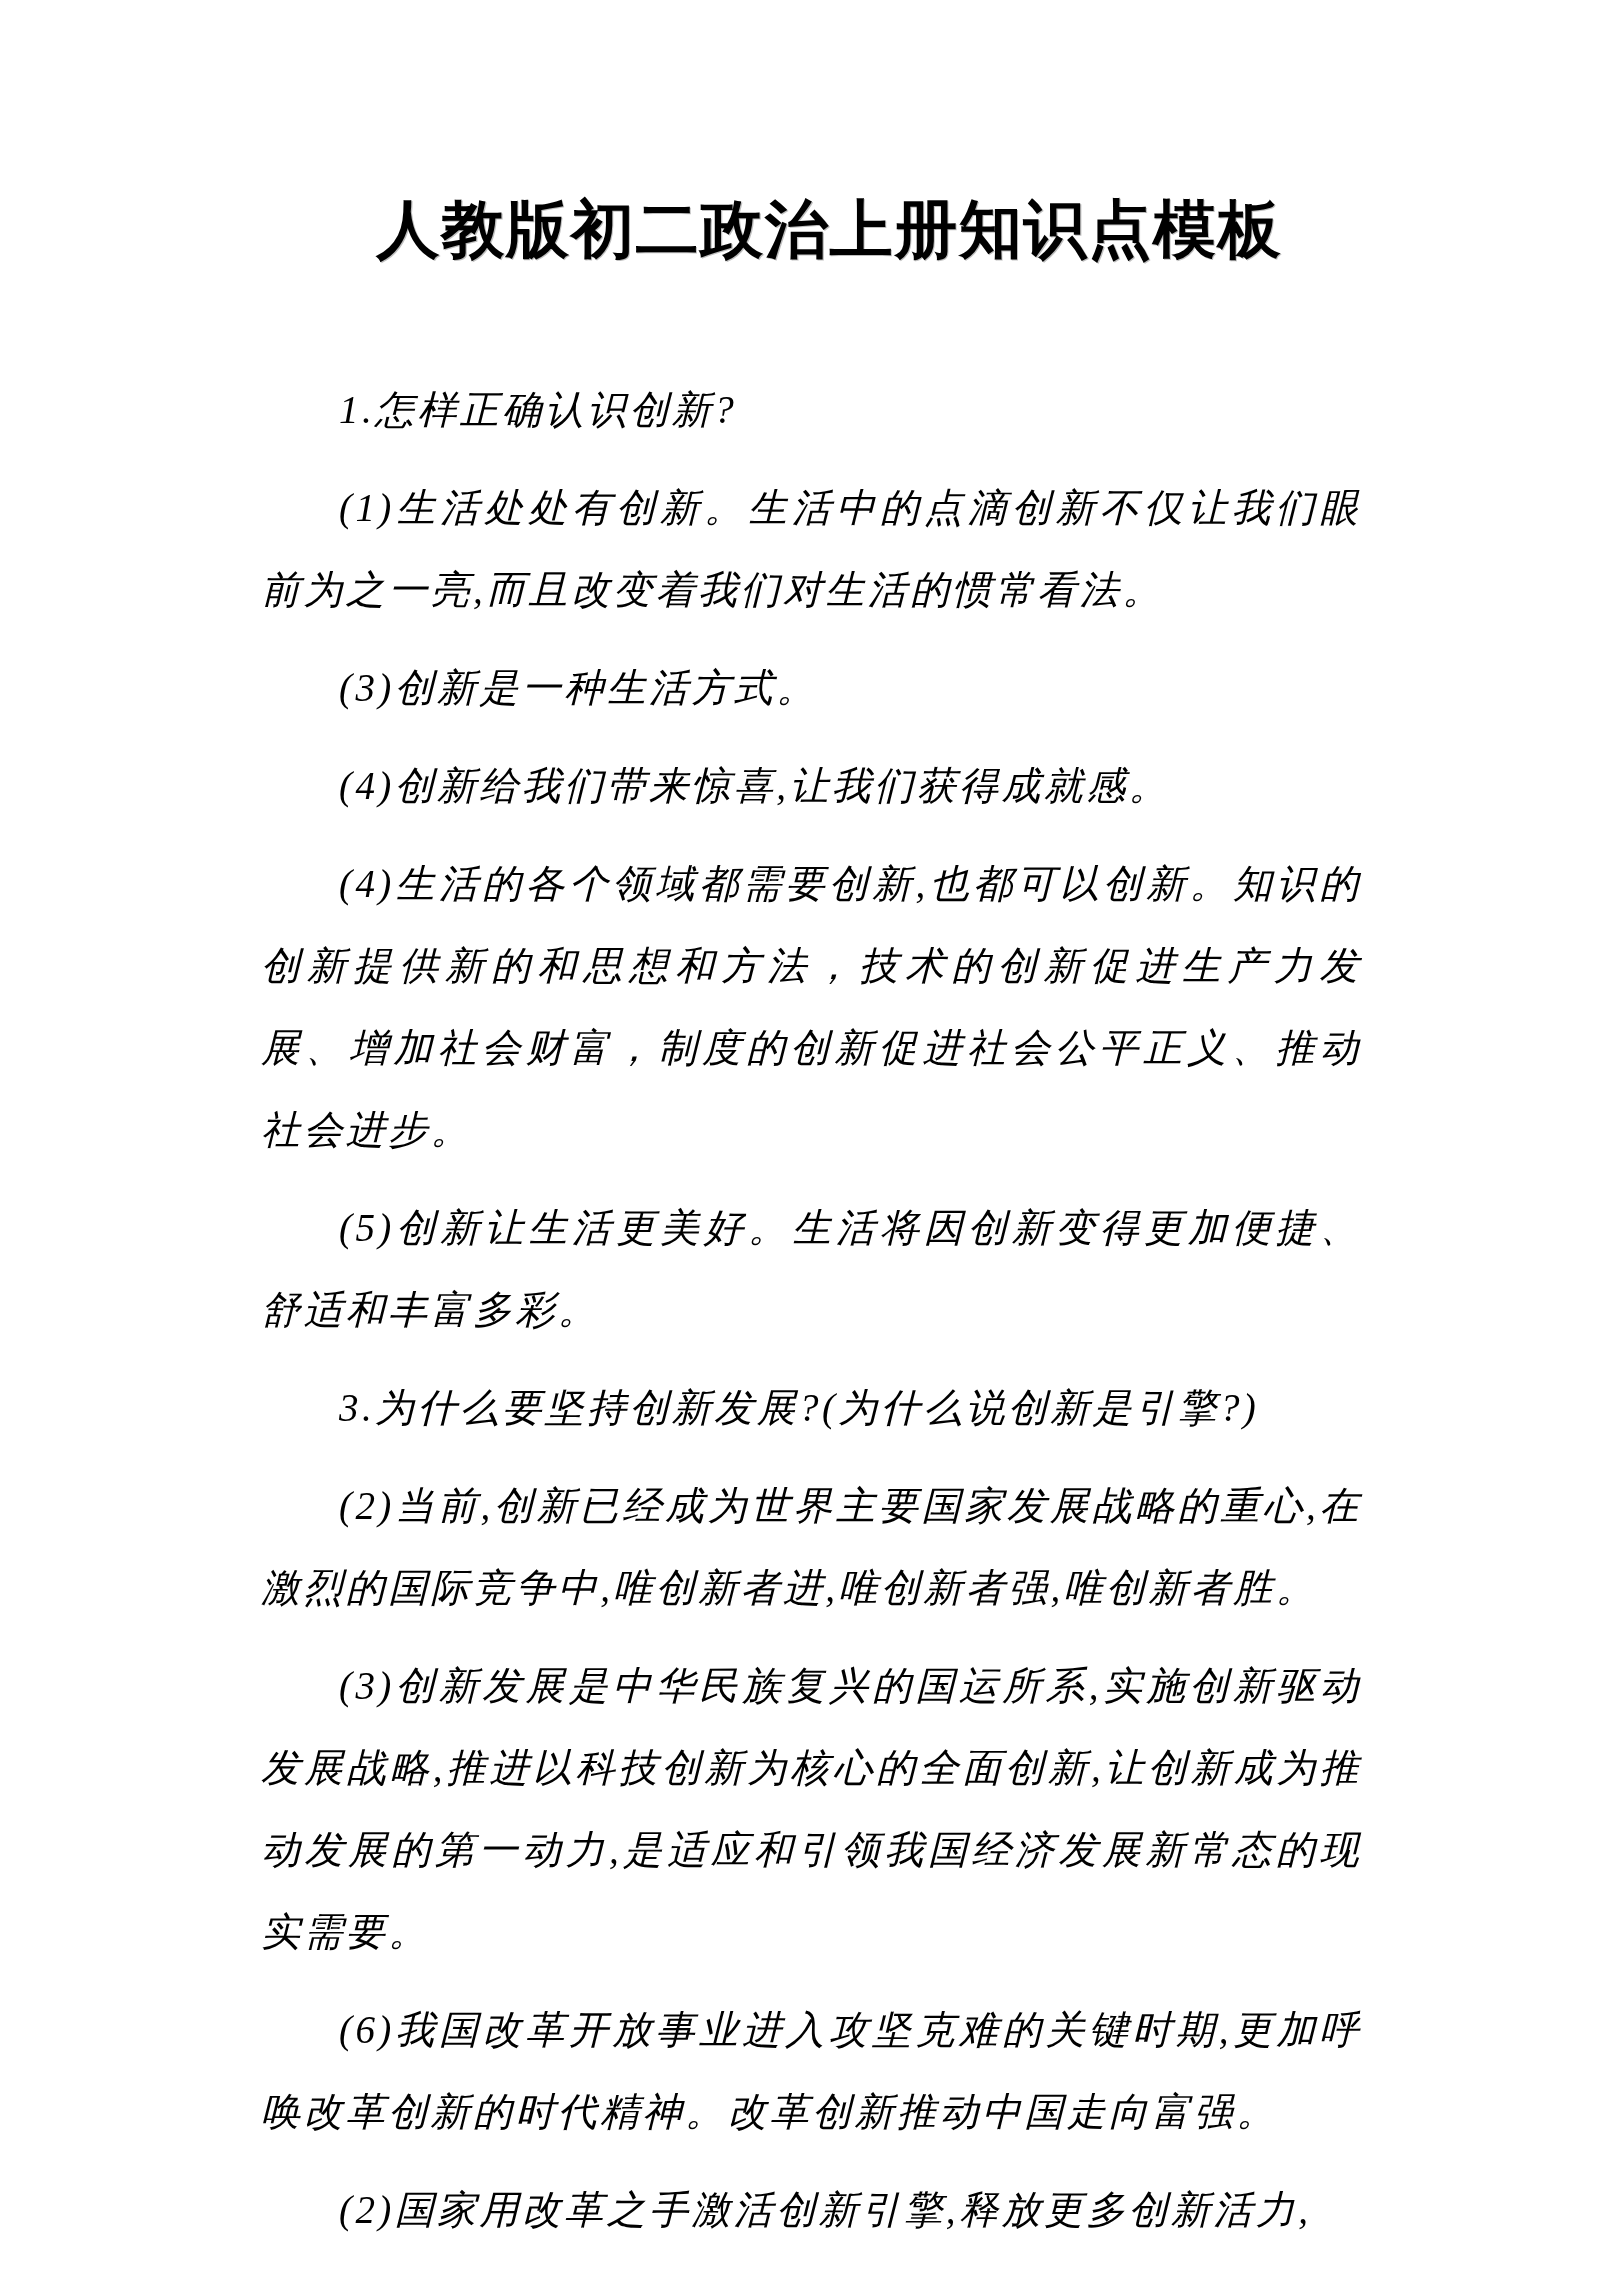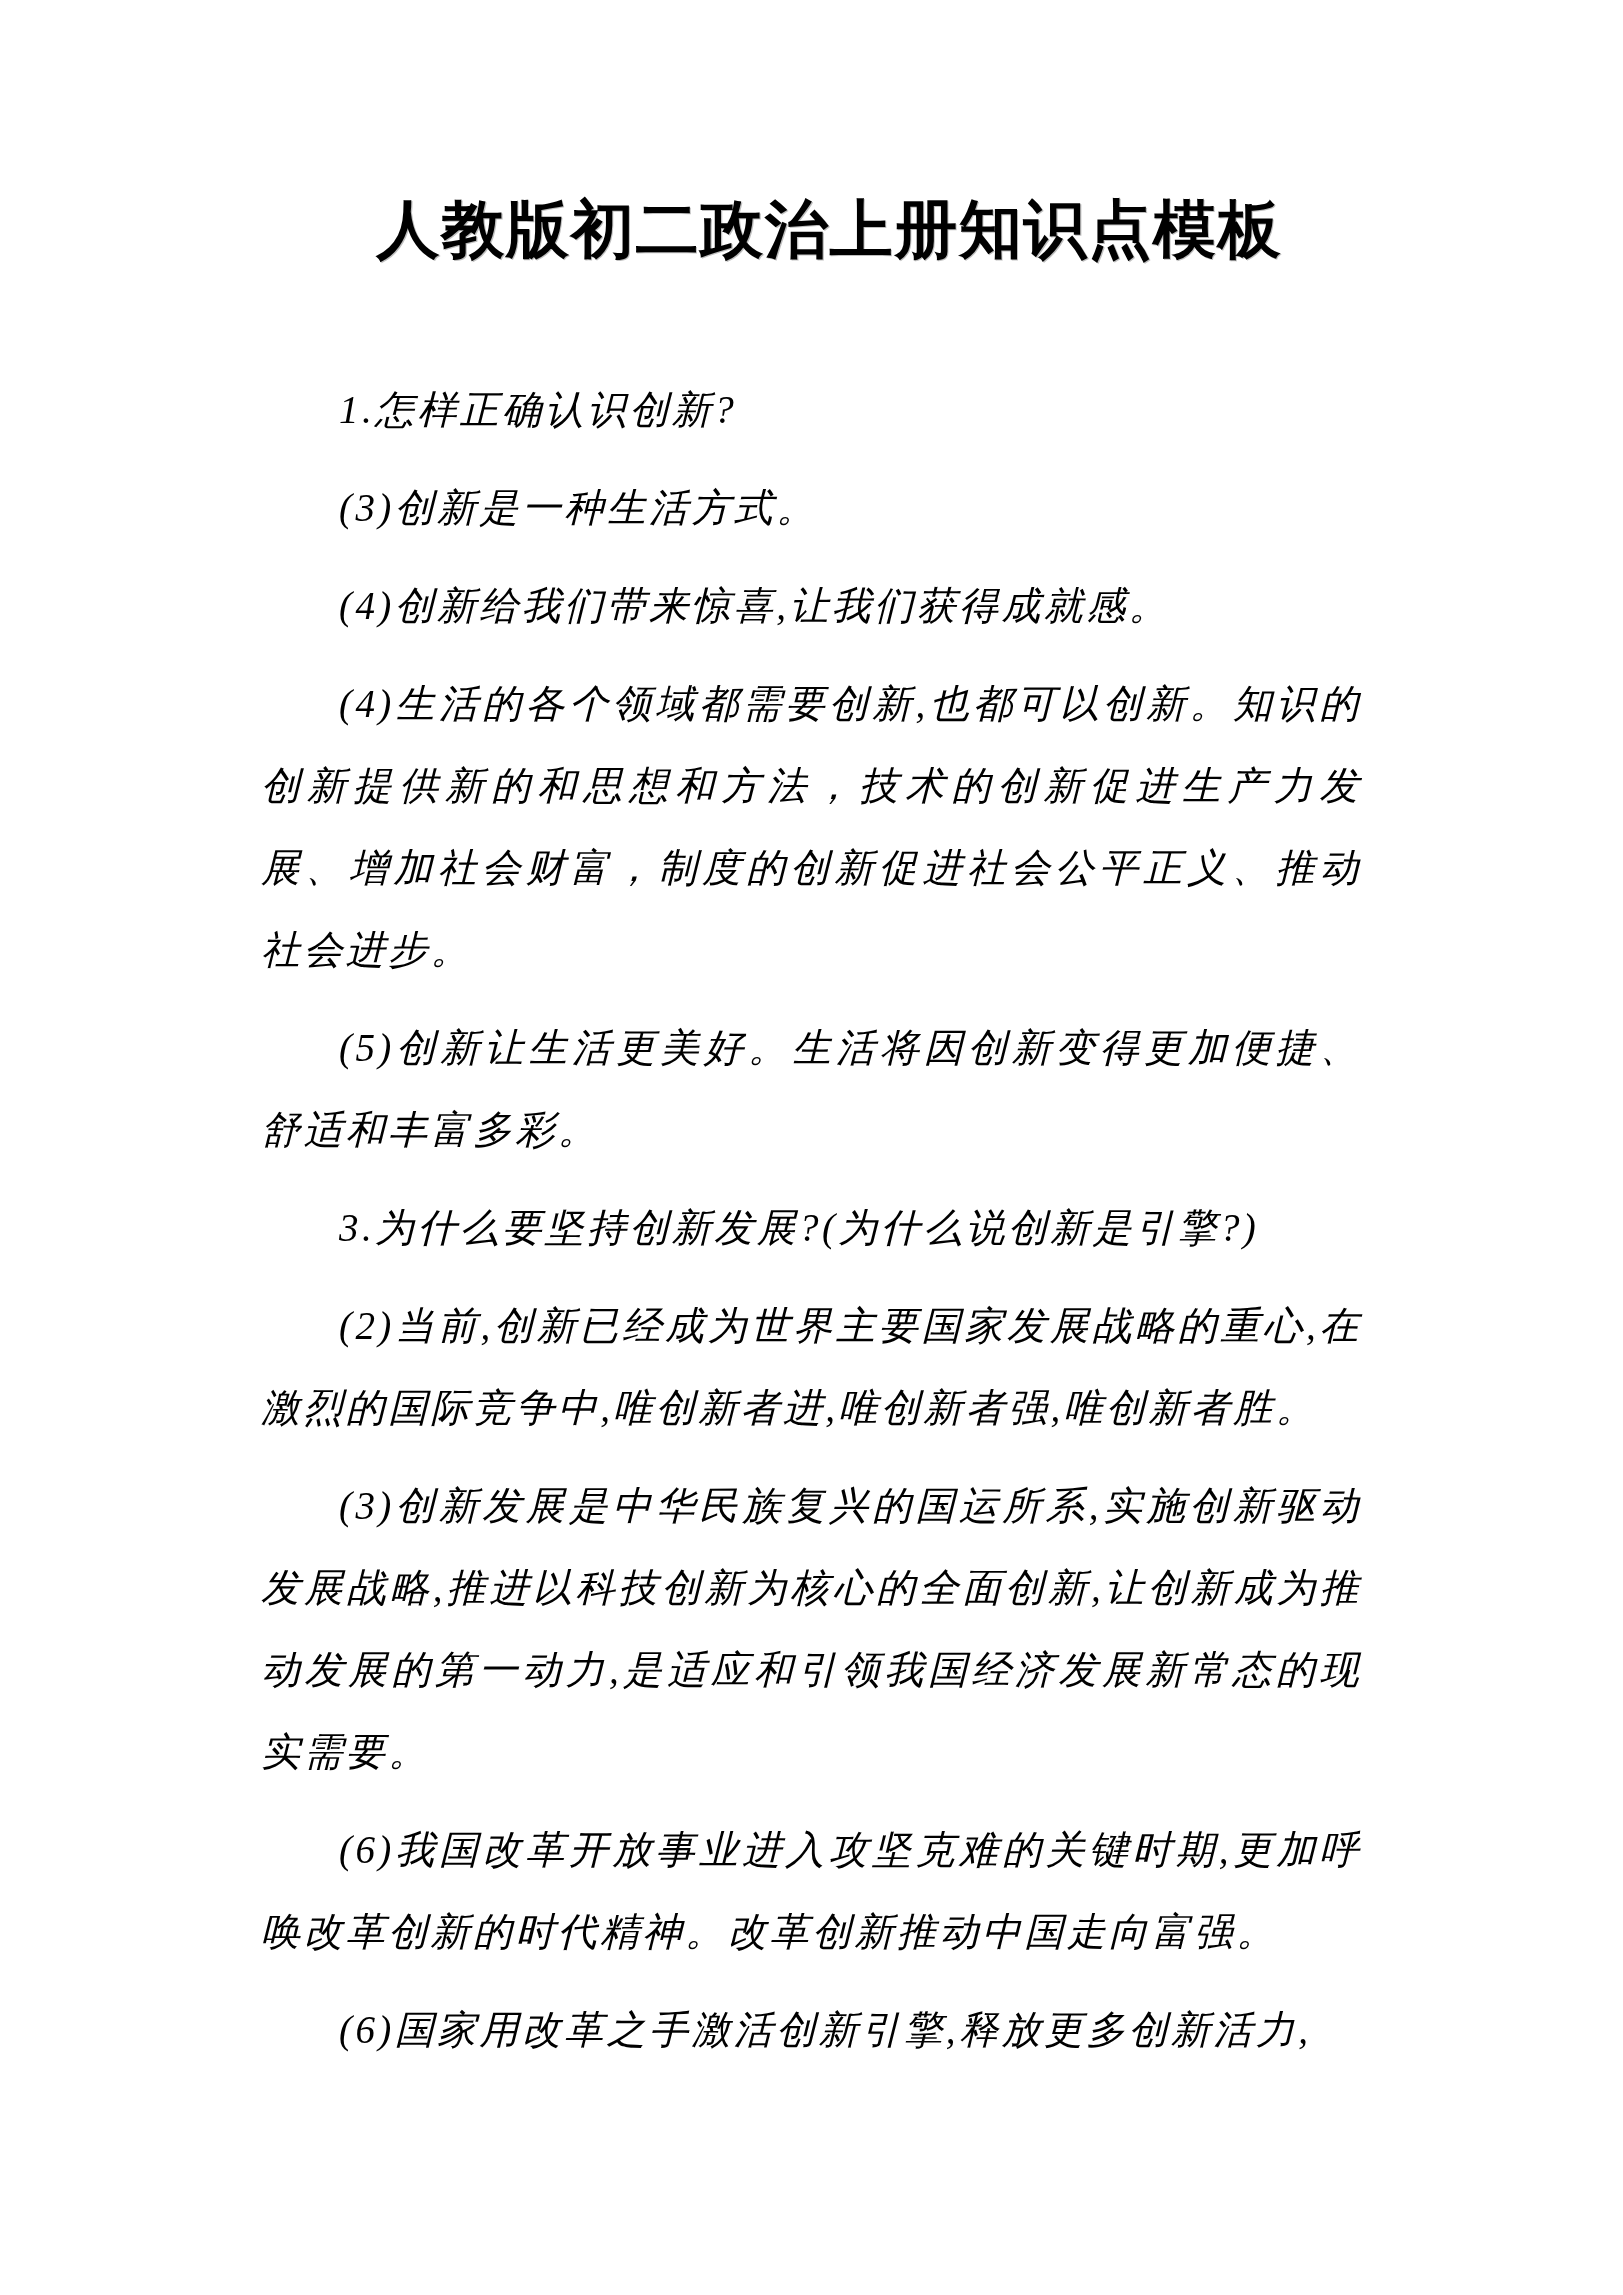--- a/index.html
+++ b/index.html
@@ -49,24 +49,25 @@
     text-indent: 2em;
   }
 </style>
 </head>
 <body>
 
 <div class="page">
   <h1 class="doc-title">人教版初二政治上册知识点模板</h1>
   <div class="doc-body">
       <p>1.怎样正确认识创新?</p>
+      <p>(1)生活处处有创新。生活中的点滴创新不仅让我们眼前为之一亮,而且改变着我们对生活的惯常看法。</p>
       <p>(3)创新是一种生活方式。</p>
       <p>(4)创新给我们带来惊喜,让我们获得成就感。</p>
       <p>(4)生活的各个领域都需要创新,也都可以创新。知识的创新提供新的和思想和方法，技术的创新促进生产力发展、增加社会财富，制度的创新促进社会公平正义、推动社会进步。</p>
       <p>(5)创新让生活更美好。生活将因创新变得更加便捷、舒适和丰富多彩。</p>
       <p>3.为什么要坚持创新发展?(为什么说创新是引擎?)</p>
       <p>(2)当前,创新已经成为世界主要国家发展战略的重心,在激烈的国际竞争中,唯创新者进,唯创新者强,唯创新者胜。</p>
       <p>(3)创新发展是中华民族复兴的国运所系,实施创新驱动发展战略,推进以科技创新为核心的全面创新,让创新成为推动发展的第一动力,是适应和引领我国经济发展新常态的现实需要。</p>
       <p>(6)我国改革开放事业进入攻坚克难的关键时期,更加呼唤改革创新的时代精神。改革创新推动中国走向富强。</p>
-      <p>(6)国家用改革之手激活创新引擎,释放更多创新活力,</p>
+      <p>(2)国家用改革之手激活创新引擎,释放更多创新活力,</p>
     </div>
 </div>
 
 
 </body></html>

